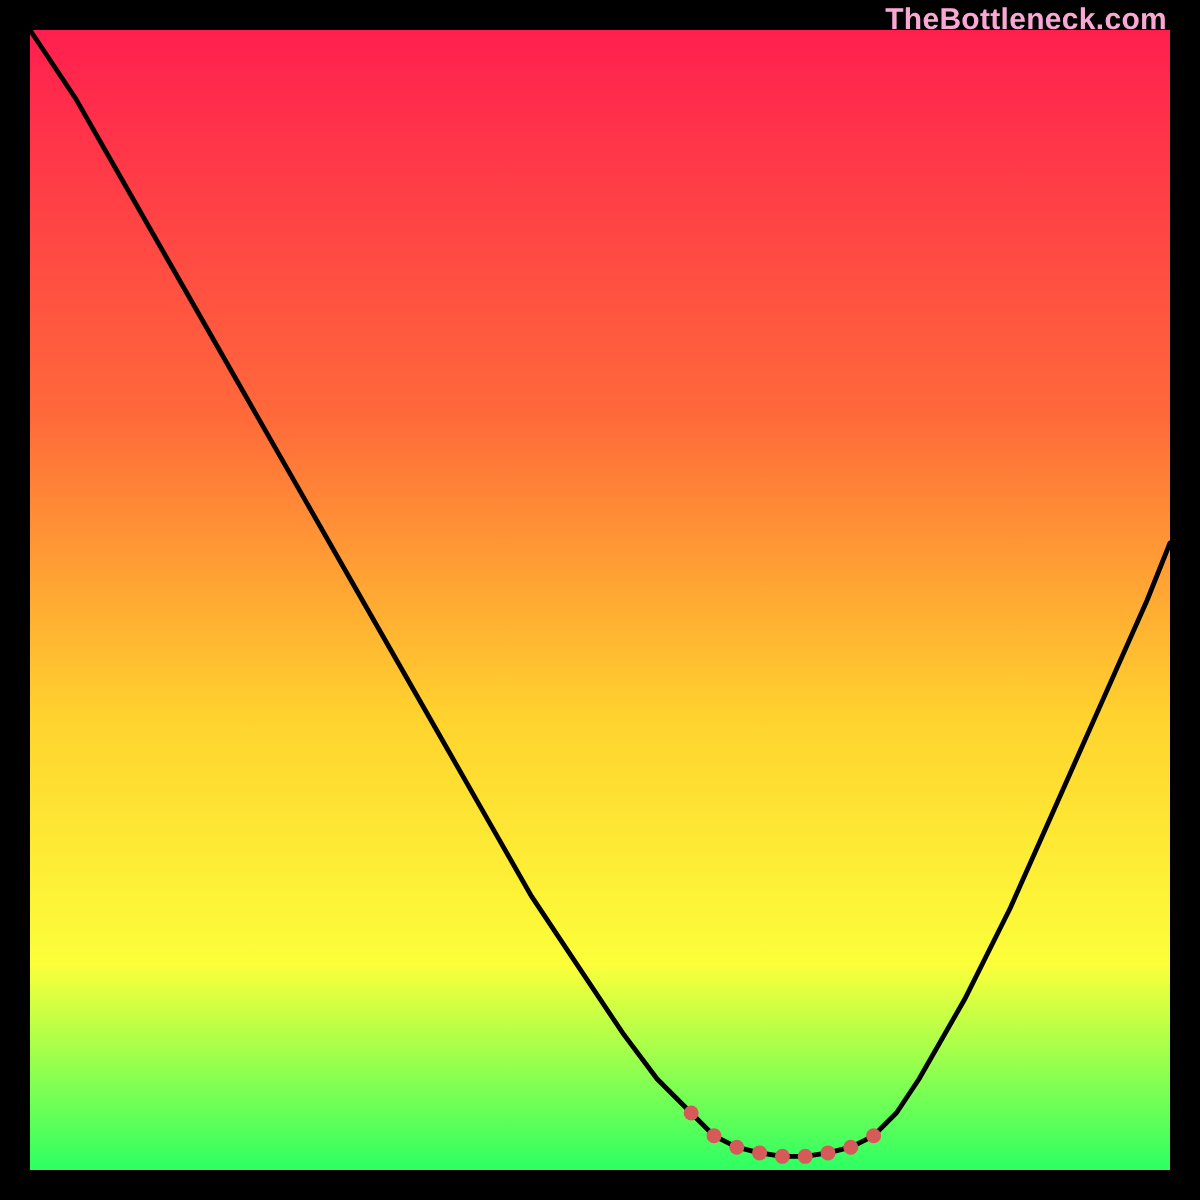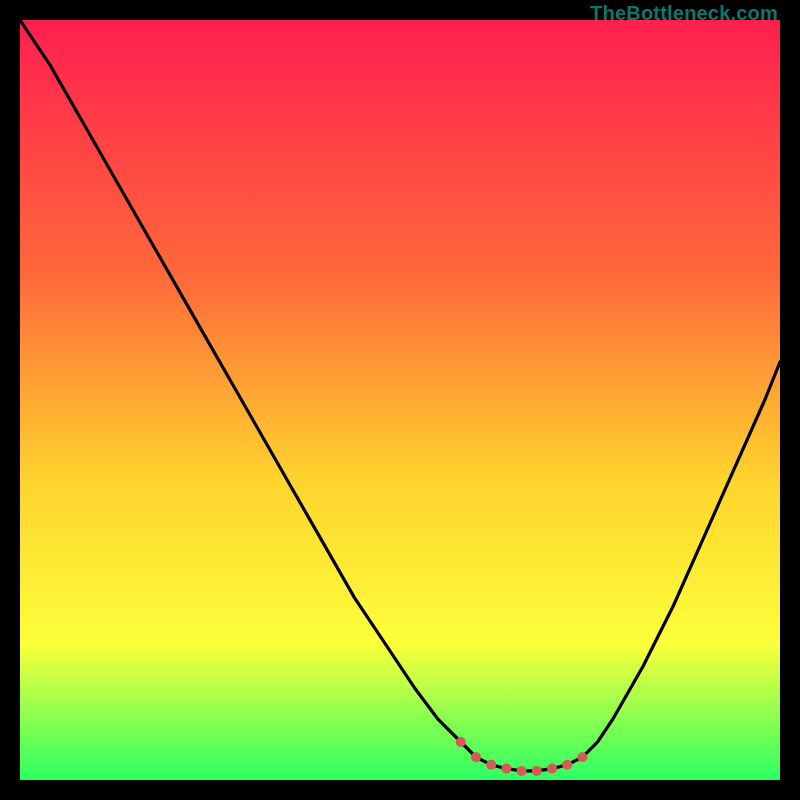--- a/index.html
+++ b/index.html
@@ -22,21 +22,21 @@
     position: absolute;
     left: 0;
     top: 0;
     width: 760px;
     height: 760px;
   }
   .watermark {
     position: absolute;
     top: 2px;
     right: 22px;
-    color: #0f766e;
+    color: #f9a8d4;
     font-family: Arial, Helvetica, sans-serif;
     font-size: 20px;
     font-weight: bold;
     letter-spacing: 0.2px;
   }
 </style>
 </head>
 <body>
 
 <div class="frame">

